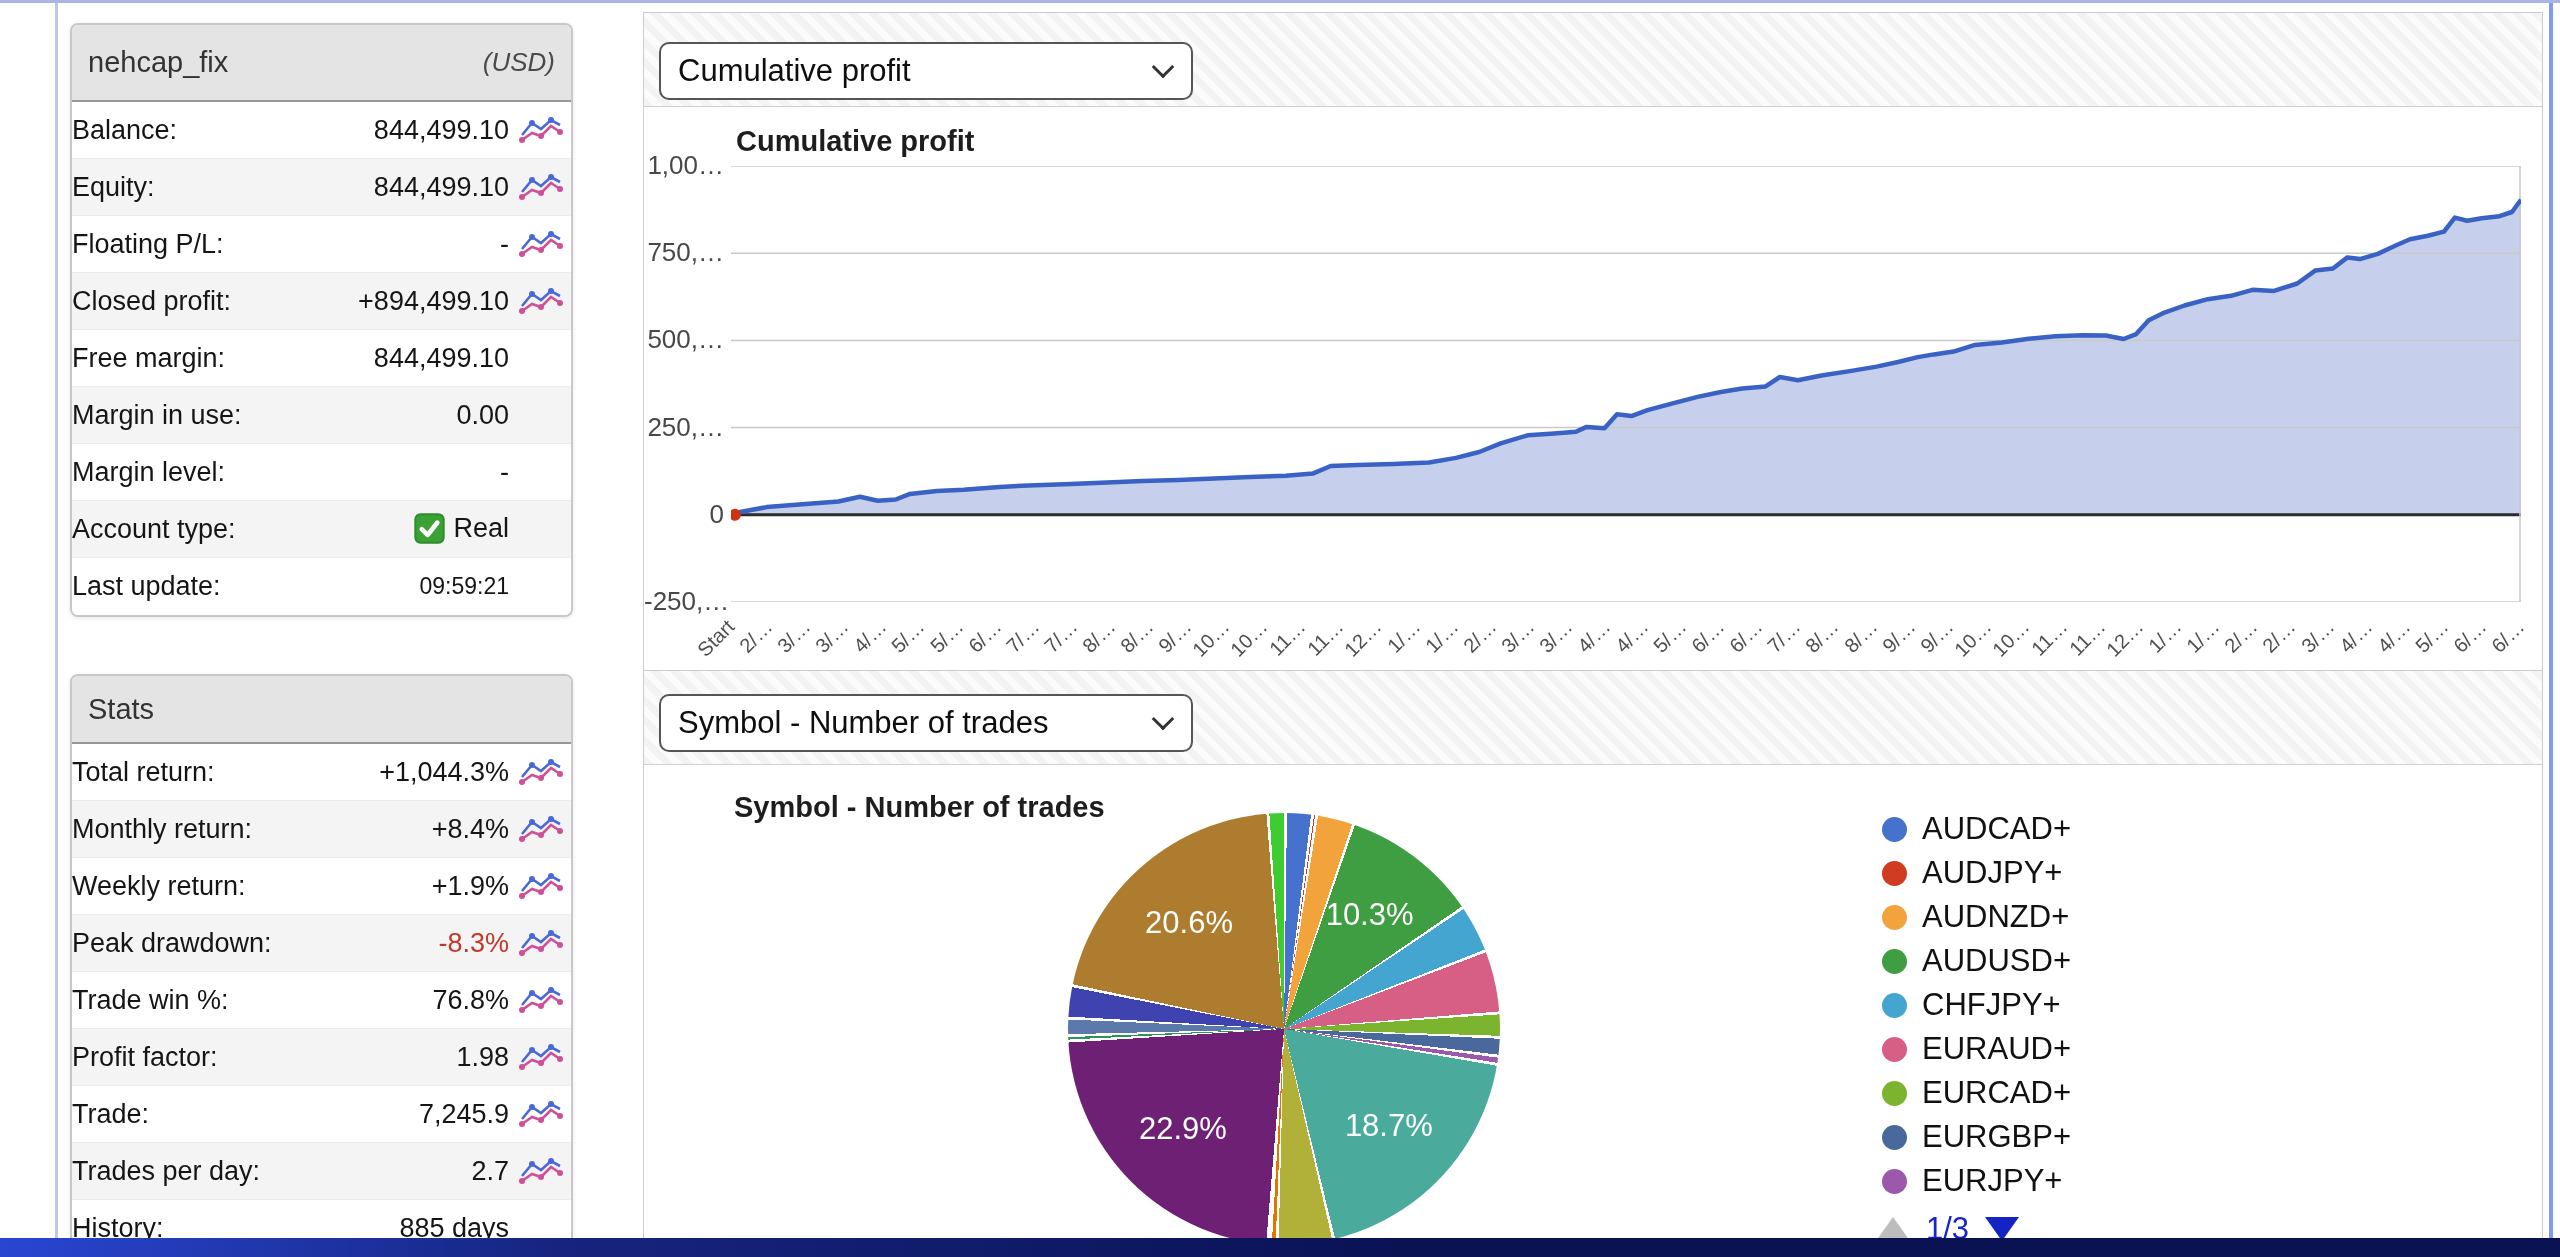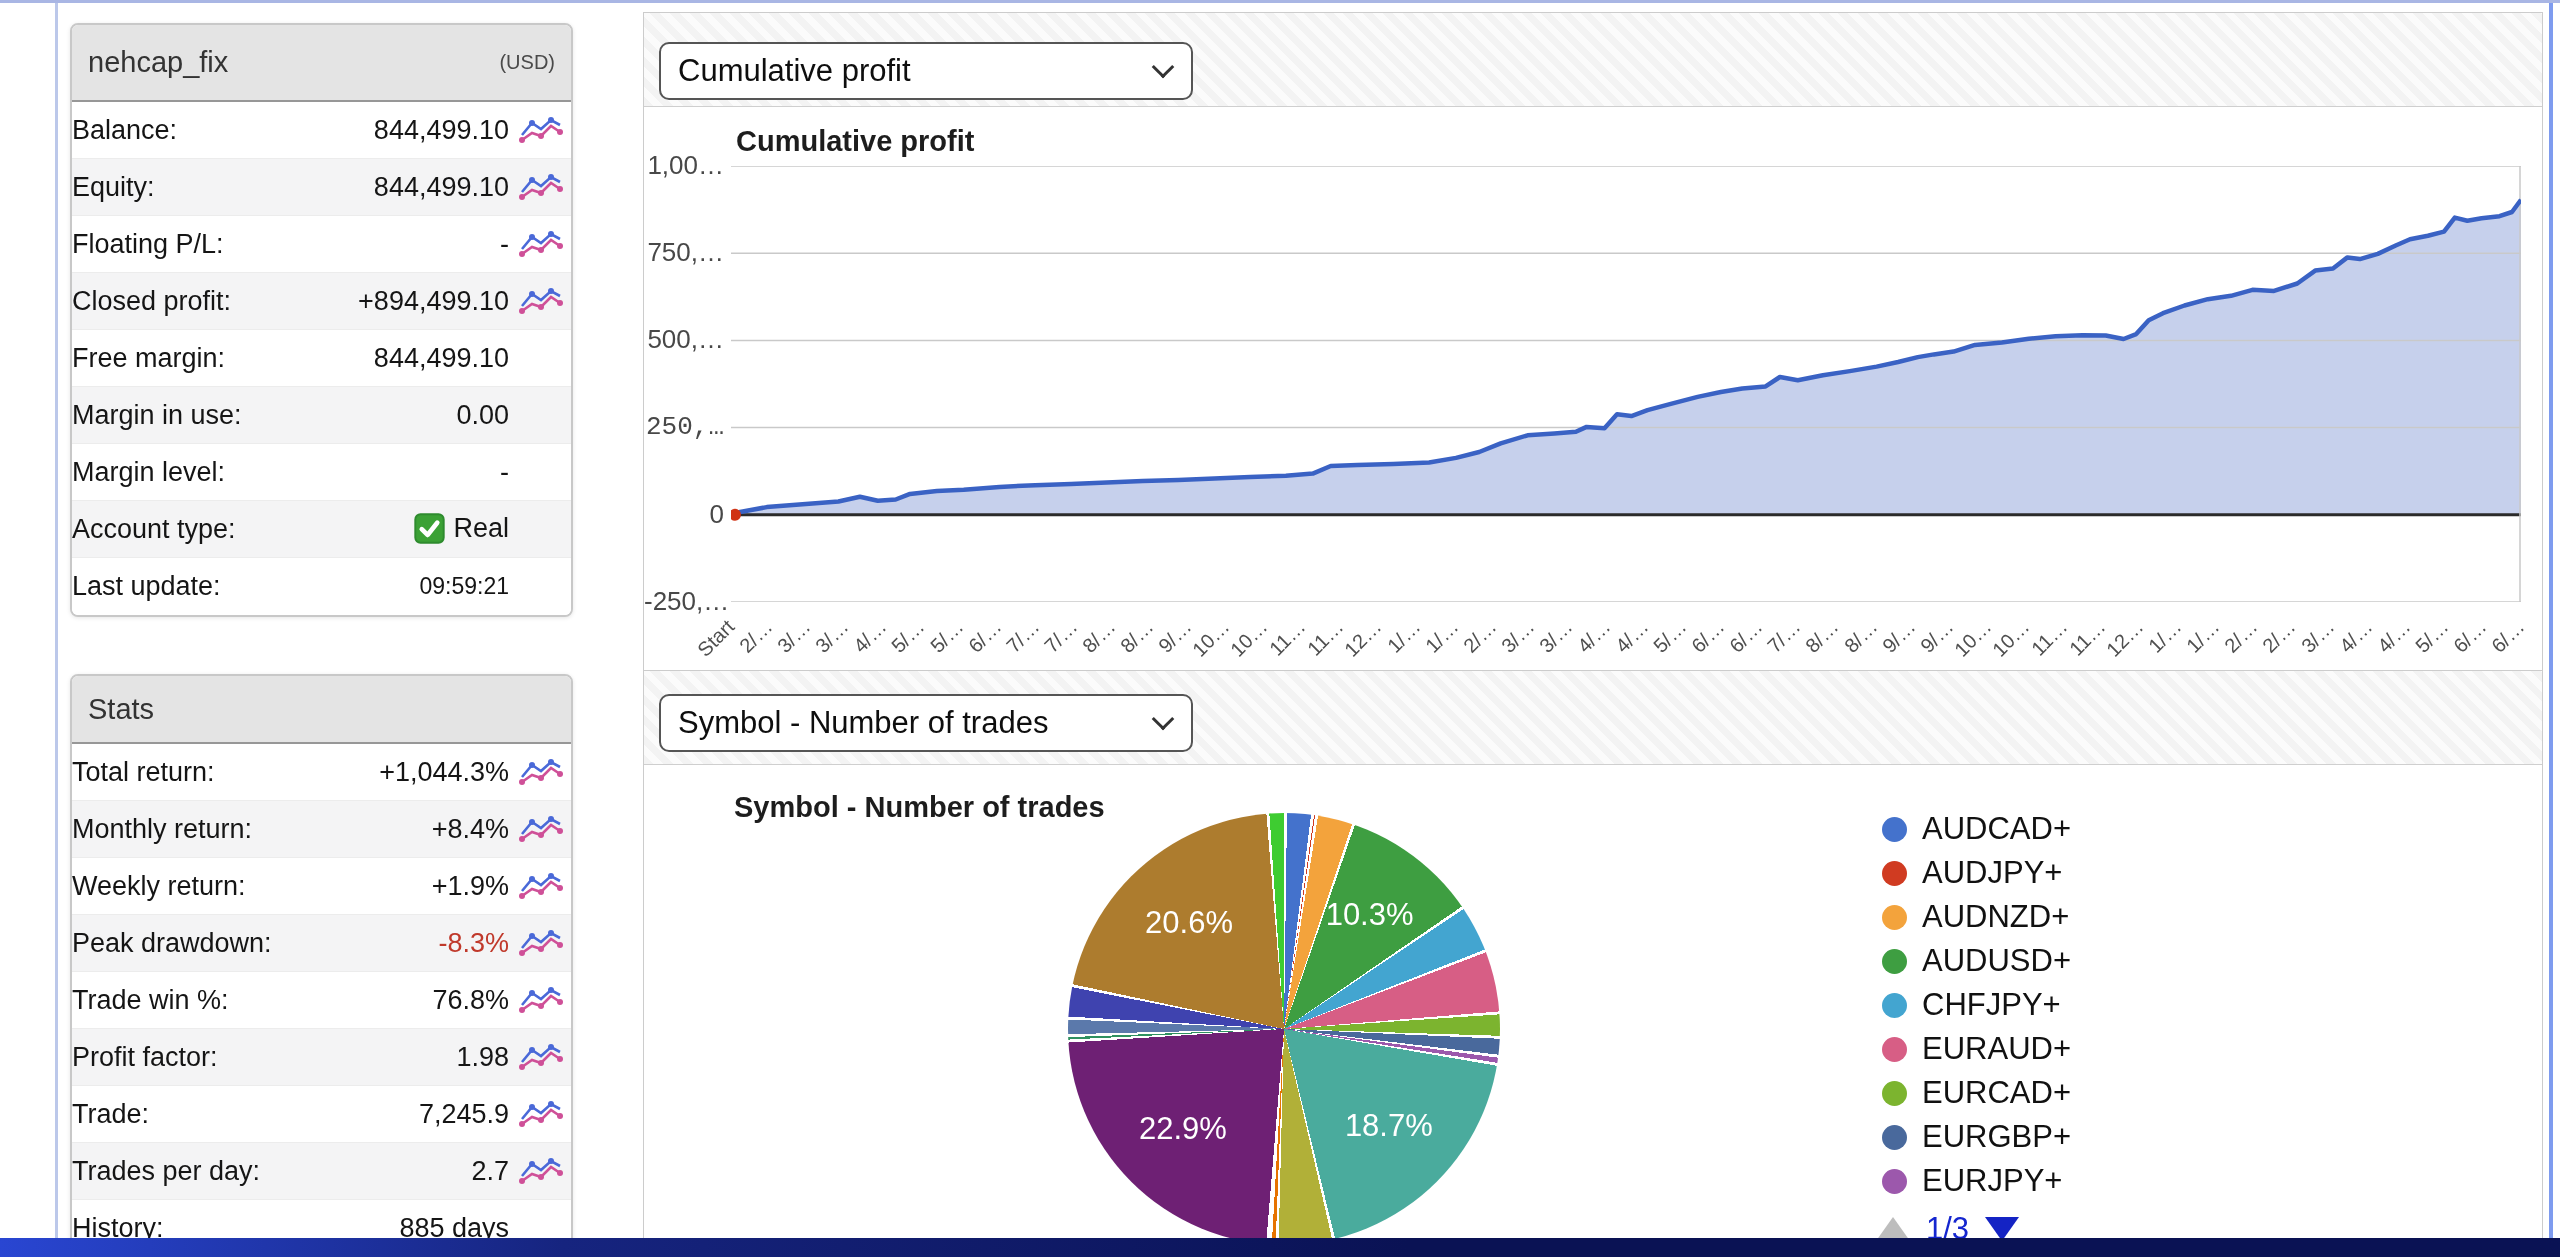--- a/index.html
+++ b/index.html
@@ -17,21 +17,21 @@
   
   .panel { position:absolute; left:70px; width:503px; background:#fff;
            border:2px solid #c8c8c8; border-radius:8px; box-shadow:0 1px 4px rgba(0,0,0,.10); }
   #account-panel { top:23px; }
   #stats-panel   { top:674px; }
   .panel-header { background:#e4e4e4; border-bottom:2px solid #979797; border-radius:6px 6px 0 0;
                   display:flex; align-items:center; justify-content:space-between; padding:0 16px; }
   #account-panel .panel-header { height:77px; }
   #stats-panel   .panel-header { height:68px; }
   .panel-title { font-size:29px; color:#333; }
-  .panel-cur   { font-size:20px; color:#4a4a4a; }
+  .panel-cur   { font-size:26px; color:#4a4a4a;font-style:italic; }
   .row { height:57px; display:flex; align-items:center; padding:0 8px 0 0;
          border-bottom:1px solid #ececec; font-size:27px; color:#151515; background:#fff; }
   .row:nth-child(even) { background:#f4f4f5; }
   .row:last-child { border-bottom:none; border-radius:0 0 6px 6px; }
   .row .lbl { flex:0 0 auto; }
   .row .val { flex:1; text-align:right; white-space:nowrap; }
   .row .val.neg   { color:#c0392b; }
   .row .val.small { font-size:23px; }
   .row .slot { width:54px; display:flex; justify-content:flex-end; align-items:center; }
   .spark { width:44px; height:30px; cursor:pointer; display:inline-block; }
@@ -321,21 +321,21 @@
         <span>Cumulative profit</span>
         <span class="chev"></span>
       </div>
     </div>
     <div class="widget-body">
       <div class="chart-title">Cumulative profit</div>
       <div id="yticks">
           <div class="ytick" style="top: -16px;">1,00…</div>
           <div class="ytick" style="top: 71.2px;">750,…</div>
           <div class="ytick" style="top: 158.4px;">500,…</div>
-          <div class="ytick" style="top: 245.6px; font-family: Liberation Mono, monospace;">250,…</div>
+          <div class="ytick" style="top: 245.6px;">250,…</div>
           <div class="ytick" style="top: 332.8px;">0</div>
           <div class="ytick" style="top: 420px;">-250,…</div>
         </div>
       <svg id="profit-svg" style="position:absolute;left:87px;top:59px" width="1790" height="436" viewBox="0 0 1790 436">
           <polygon points="0,348.8 0.0,348.8 9.0,346.0 35.8,341.1 71.6,338.3 107.4,335.5 128.9,330.7 146.8,334.8 164.7,333.5 179.0,327.9 205.9,325.1 232.7,323.7 268.5,320.9 304.3,319.2 340.1,318.1 375.9,316.4 411.7,315.0 447.5,313.9 483.3,312.5 519.1,311.1 554.9,309.7 581.8,307.6 599.7,300.0 626.5,298.9 662.3,297.9 698.1,296.5 725.0,291.9 748.2,286.0 769.7,277.3 796.6,269.3 823.4,267.5 844.9,265.8 855.6,260.9 873.5,262.3 886.0,248.3 900.4,250.1 916.5,244.2 939.8,237.9 966.6,230.9 989.9,226.0 1011.3,222.5 1034.6,220.4 1048.9,211.0 1066.8,214.2 1091.9,209.3 1118.8,205.1 1145.6,200.6 1167.1,196.0 1186.8,191.1 1202.9,188.4 1222.6,185.6 1244.0,178.9 1270.9,176.5 1297.8,172.7 1324.6,170.2 1351.5,169.2 1374.7,169.5 1392.6,173.0 1405.2,168.1 1417.7,154.2 1432.0,147.2 1453.5,139.5 1476.8,133.2 1500.0,129.8 1521.5,123.8 1543.0,124.9 1566.3,117.5 1584.2,104.6 1602.0,102.5 1616.4,91.4 1628.9,93.1 1646.8,87.9 1664.7,79.5 1679.0,73.2 1696.9,69.8 1713.0,65.6 1723.8,51.6 1736.3,54.8 1750.6,52.3 1768.5,50.2 1781.0,46.0 1790.0,33.8 1790,348.8" fill="#c6d0ec"></polygon>
           <line x1="0" y1="0" x2="1790" y2="0" stroke="#c9c9c9" stroke-width="1.5"></line>
           <line x1="0" y1="87.2" x2="1790" y2="87.2" stroke="#c9c9c9" stroke-width="1.5"></line>
           <line x1="0" y1="174.4" x2="1790" y2="174.4" stroke="#c9c9c9" stroke-width="1.5"></line>
           <line x1="0" y1="261.59999999999997" x2="1790" y2="261.59999999999997" stroke="#c9c9c9" stroke-width="1.5"></line>
           <line x1="0" y1="348.8" x2="1790" y2="348.8" stroke="#2b2b2b" stroke-width="3"></line>

